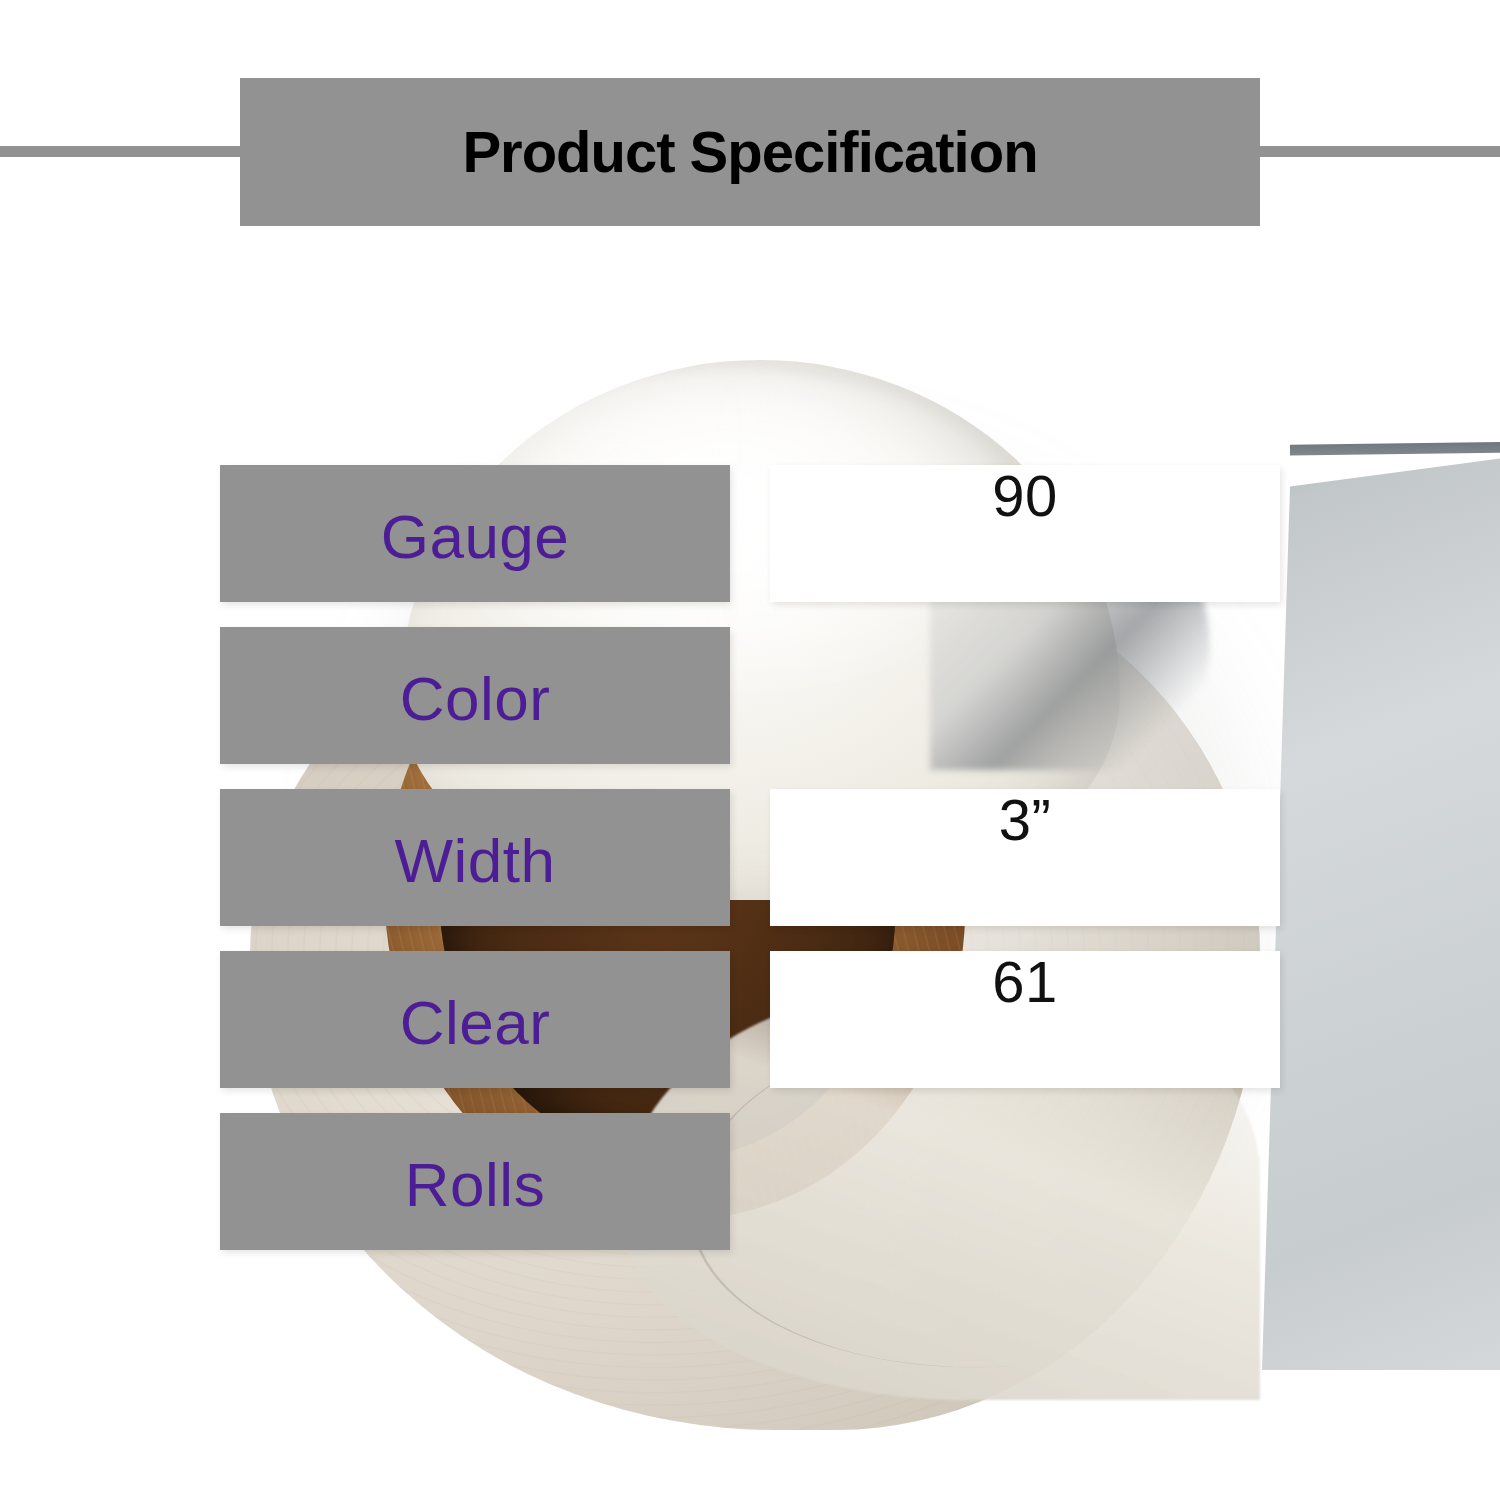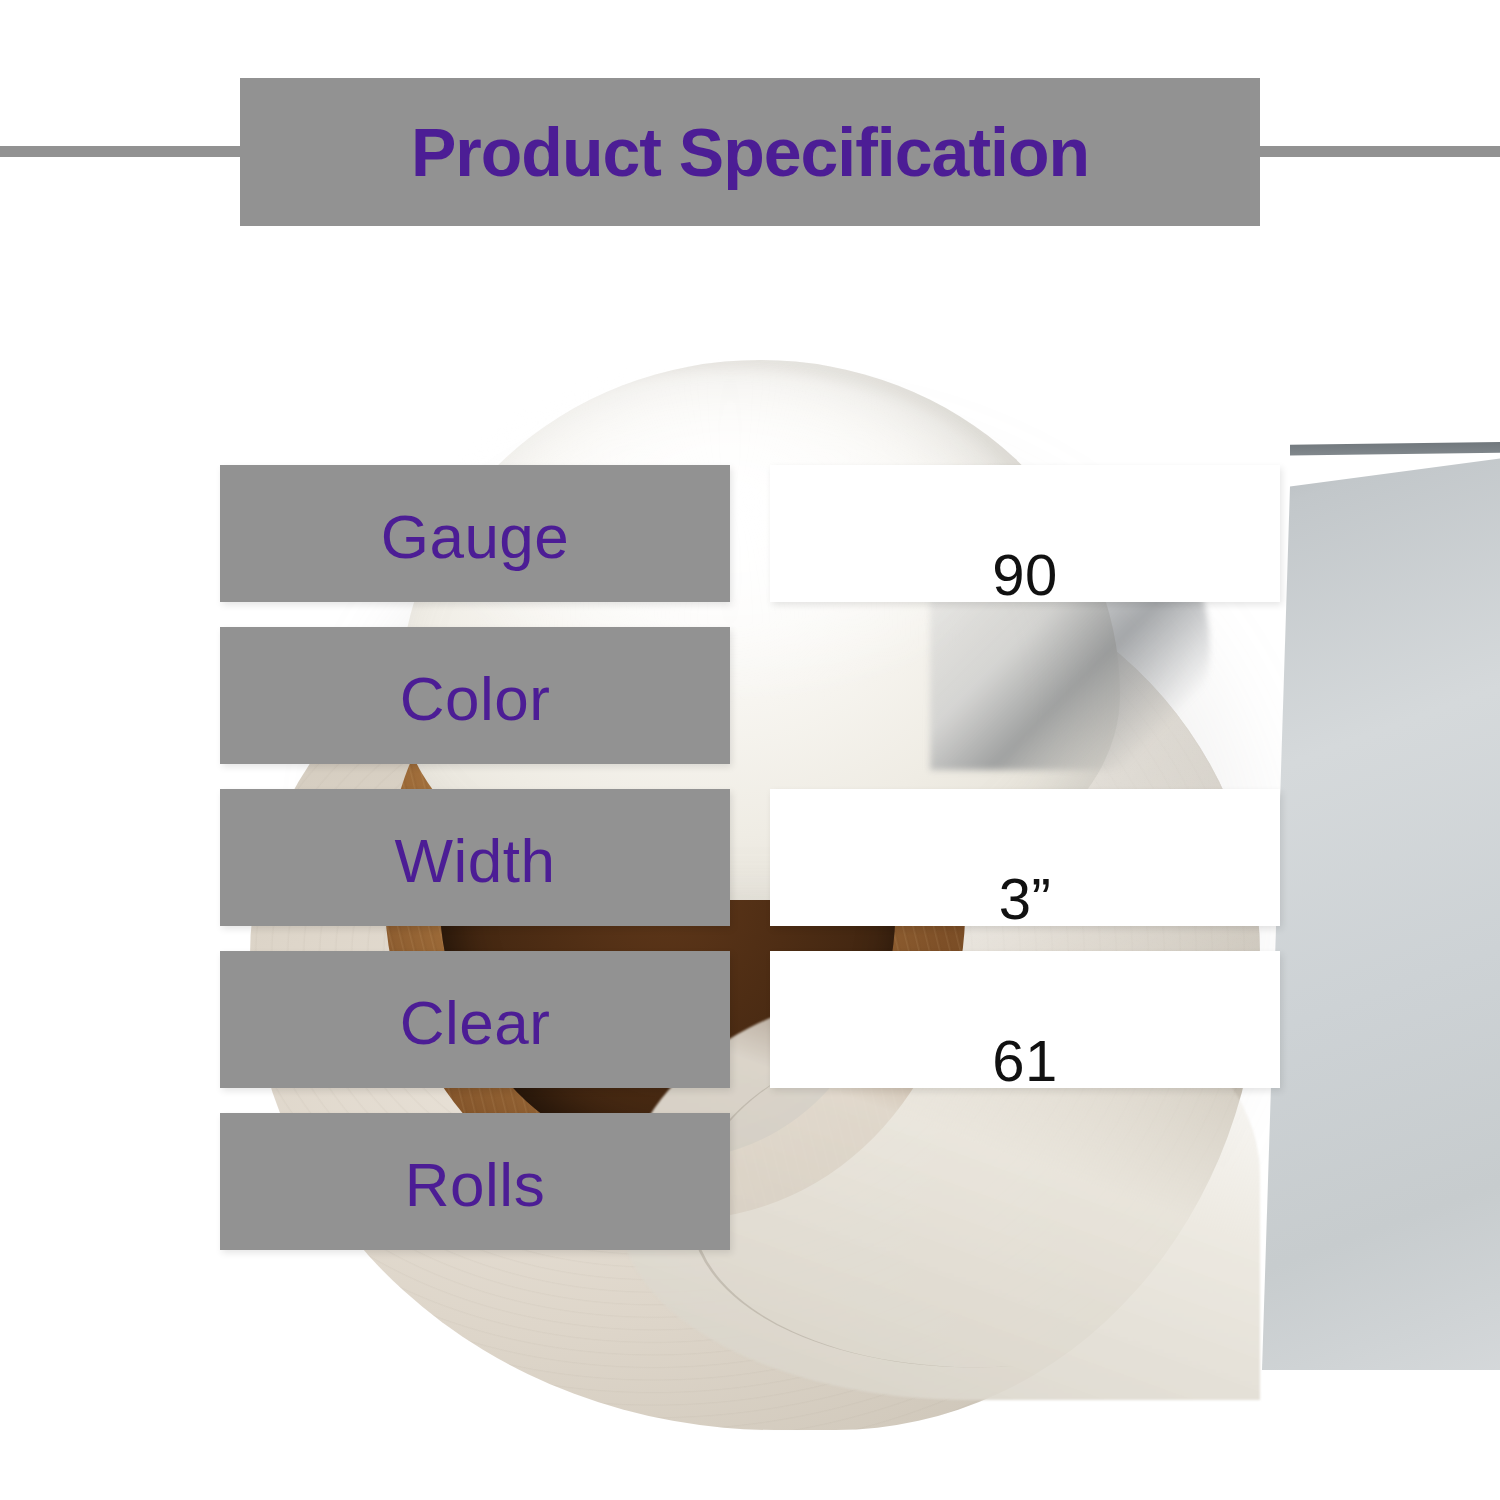--- a/index.html
+++ b/index.html
@@ -30,24 +30,24 @@
     left: 240px;
     top: 78px;
     width: 1020px;
     height: 148px;
     background: #929292;
     display: flex;
     align-items: center;
     justify-content: center;
   }
   .header-title {
-    color: #4c1d95;
+    color: #000000;
     font-family: "Liberation Sans", sans-serif;
     font-weight: 700;
-    font-size: 68px;
+    font-size: 58px;
     letter-spacing: -1px;
     line-height: 1;
     white-space: nowrap;
   }
 
   
   .photo {
     position: absolute;
     left: 0;
     top: 330px;
@@ -252,21 +252,21 @@
     transform: translateY(3px);
   }
   .spec-value {
     position: absolute;
     left: 550px;
     top: 0;
     width: 510px;
     height: 137px;
     background: #ffffff;
     display: flex;
-    align-items: flex-end;
+    align-items: flex-start;
     justify-content: center;
     box-shadow: 2px 3px 7px rgba(0,0,0,0.10);
   }
   .spec-value span {
     color: #111111;
     font-family: "Liberation Sans", sans-serif;
     font-weight: 400;
     font-size: 58px;
     line-height: 1;
     letter-spacing: 0.5px;

